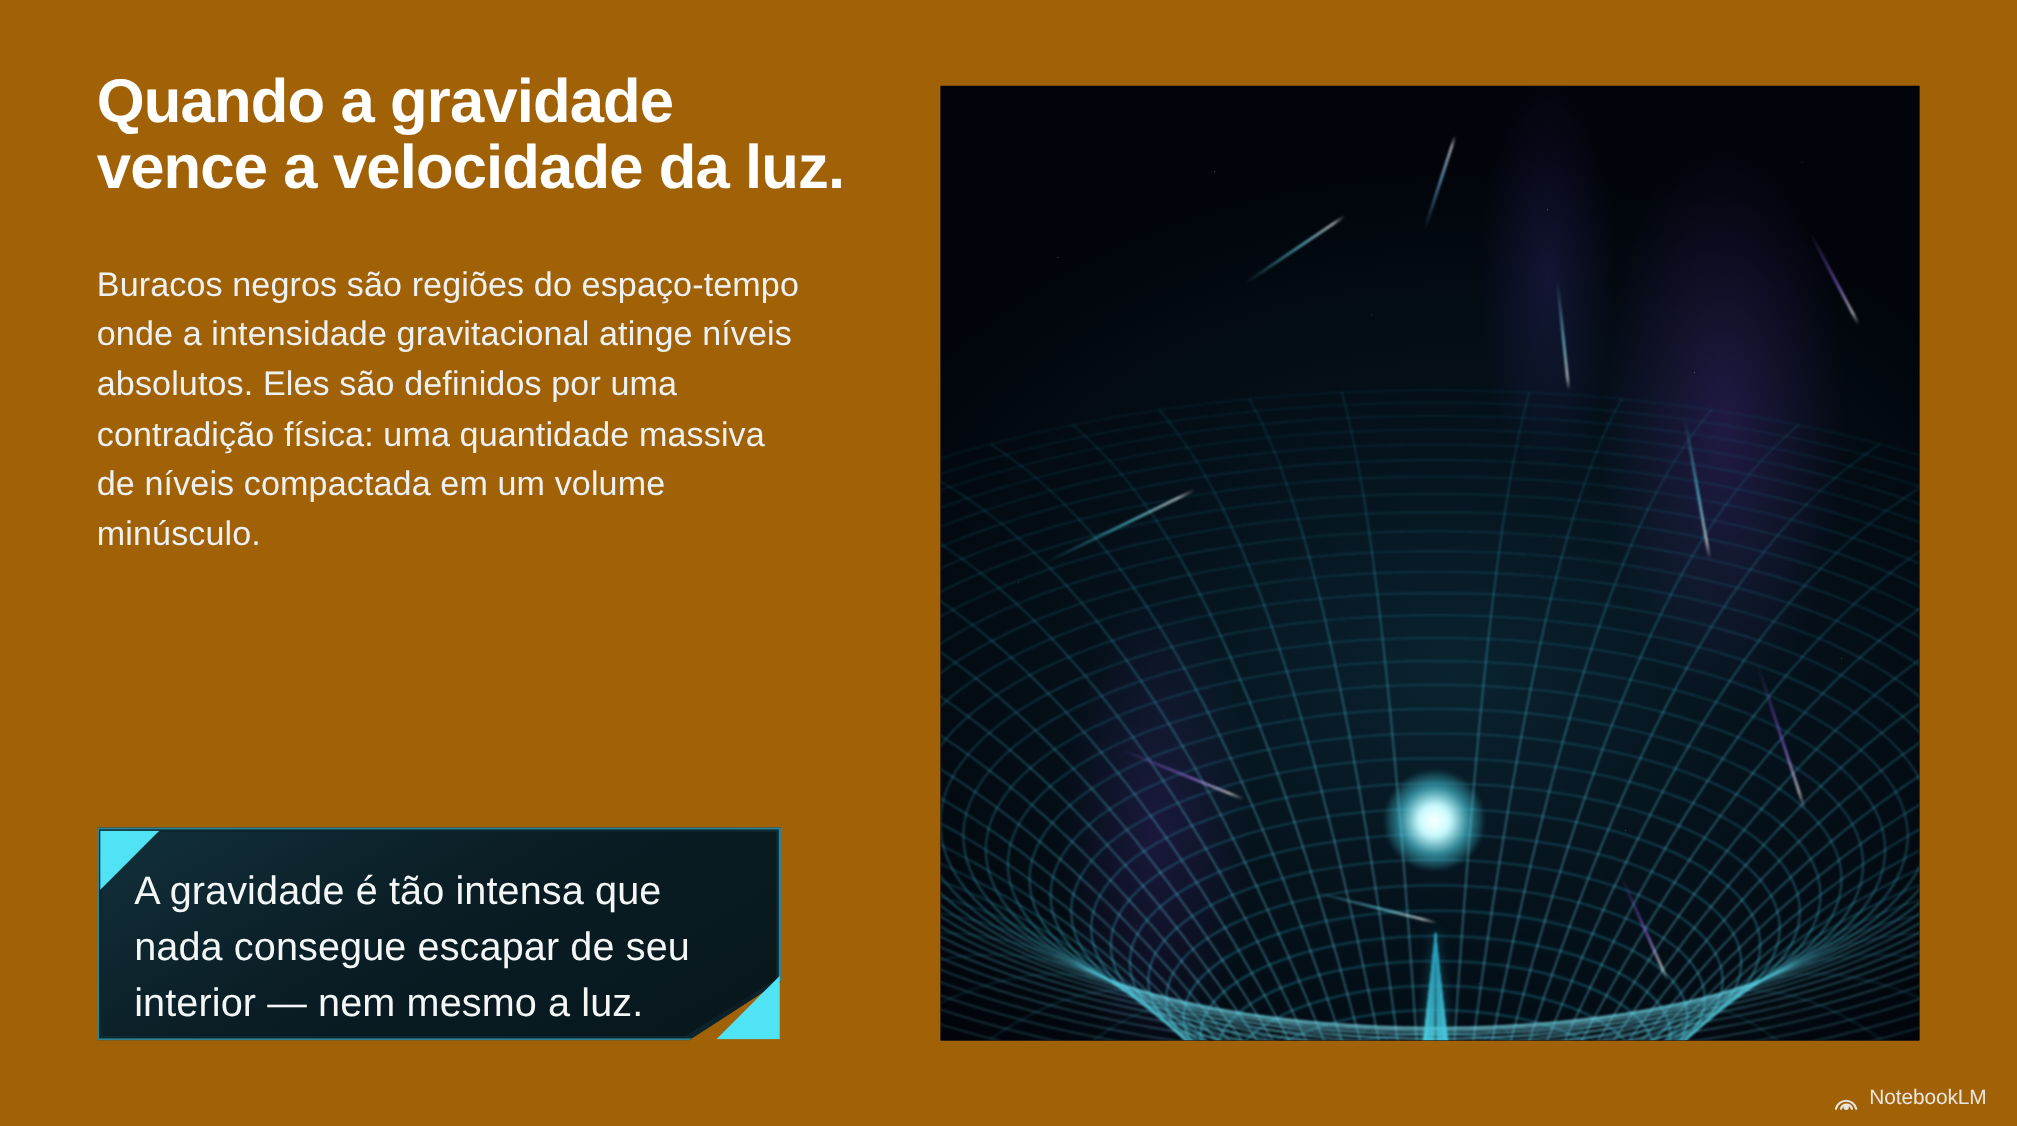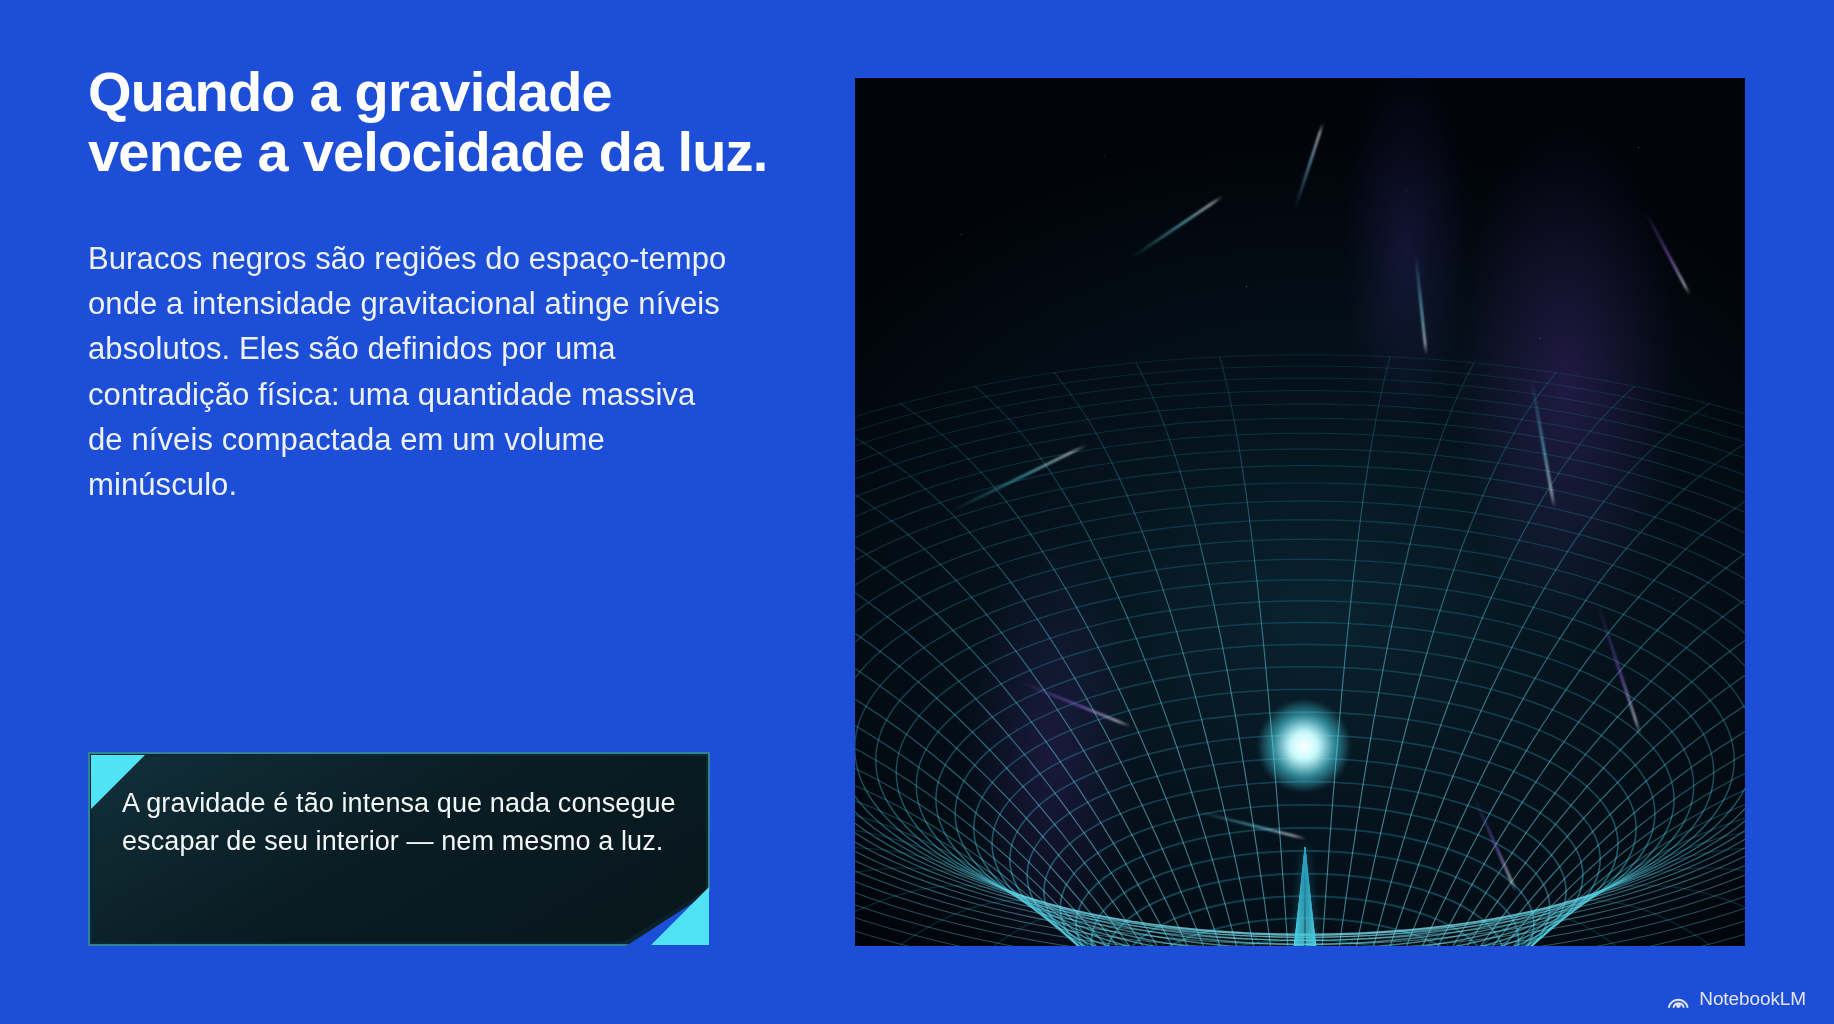--- a/index.html
+++ b/index.html
@@ -5,21 +5,21 @@
 <style>
   * { margin:0; padding:0; box-sizing:border-box; }
   html,body{
     width:1834px; height:1024px;
     background:#000; overflow:hidden;
     font-family:"Liberation Sans", sans-serif;
   }
   #slide{
     position:relative;
     width:1834px; height:1024px;
-    background:#1d4ed8;
+    background:#a16207;
   }
 
   
   #left-col{
     position:absolute;
     left:88px; top:62px;
     width:700px; height:900px;
   }
 
   #slide-title{
@@ -77,21 +77,21 @@
     width:58px; height:58px;
     background:#4fe3f5;
     -webkit-clip-path:polygon(100% 0, 100% 100%, 0 100%);
     clip-path:polygon(100% 0, 100% 100%, 0 100%);
     z-index:3;
   }
   #callout-text{
     position:relative;
     z-index:4;
     padding:32px 30px 0 34px;
-    font-size:27px;
+    font-size:36px;
     line-height:1.42;
     color:#f2f6f7;
     letter-spacing:0.1px;
   }
 
   
   #image-panel{
     position:absolute;
     left:855px; top:78px;
     width:890px; height:868px;
@@ -146,21 +146,21 @@
     border-radius:50%;
     background:radial-gradient(circle, #ffffff 0%, #c8fbff 22%, rgba(80,225,245,.55) 48%, rgba(40,150,190,0) 75%);
     filter:blur(2px);
   }
 
   
   #watermark{
     position:absolute;
     right:28px; bottom:14px;
     display:flex;
-    align-items:flex-start;
+    align-items:flex-end;
     gap:9px;
     opacity:.92;
   }
   #watermark-label{
     color:#f1f1f1;
     font-size:19px;
     letter-spacing:-0.1px;
   }
 </style>
 </head>

